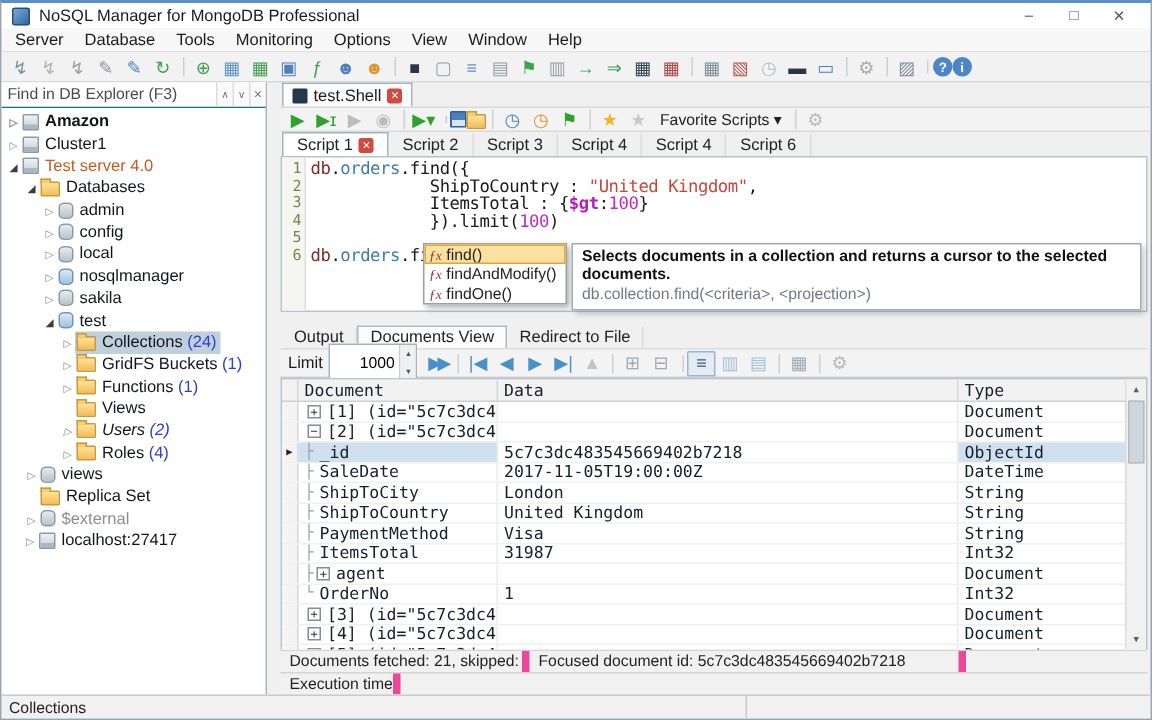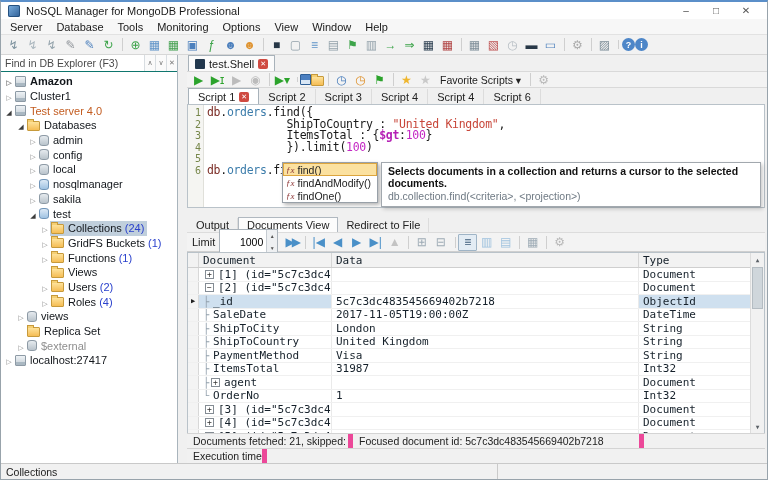--- a/index.html
+++ b/index.html
@@ -308,21 +308,21 @@
 
         <div class="trow" style="padding-left: 39px;">
           <span class="texp tn"></span>
           <span class="selwrap">
             <span class="ticon ic-folder"></span>
             <span class="tlabel">Views</span>
             <span class="tcount"></span>
           </span>
         </div>
 
-        <div class="trow" style="padding-left: 39px;">
+        <div class="trow" style="padding-left: 39px; font-style: italic;">
           <span class="texp tc"></span>
           <span class="selwrap">
             <span class="ticon ic-folder"></span>
             <span class="tlabel">Users</span>
             <span class="tcount">(2)</span>
           </span>
         </div>
 
         <div class="trow" style="padding-left: 39px;">
           <span class="texp tc"></span>
@@ -353,21 +353,21 @@
 
         <div class="trow" style="padding-left: 15px;">
           <span class="texp tc"></span>
           <span class="selwrap">
             <span class="ticon ic-db"></span>
             <span class="tlabel lbl-gray">$external</span>
             <span class="tcount"></span>
           </span>
         </div>
 
-        <div class="trow" style="padding-left: 3px;">
+        <div class="trow" style="padding-left: 14px;">
           <span class="texp tc"></span>
           <span class="selwrap">
             <span class="ticon ic-server"></span>
             <span class="tlabel">localhost:27417</span>
             <span class="tcount"></span>
           </span>
         </div>
       </div>
   </div>
   <div class="vsplit"></div>

